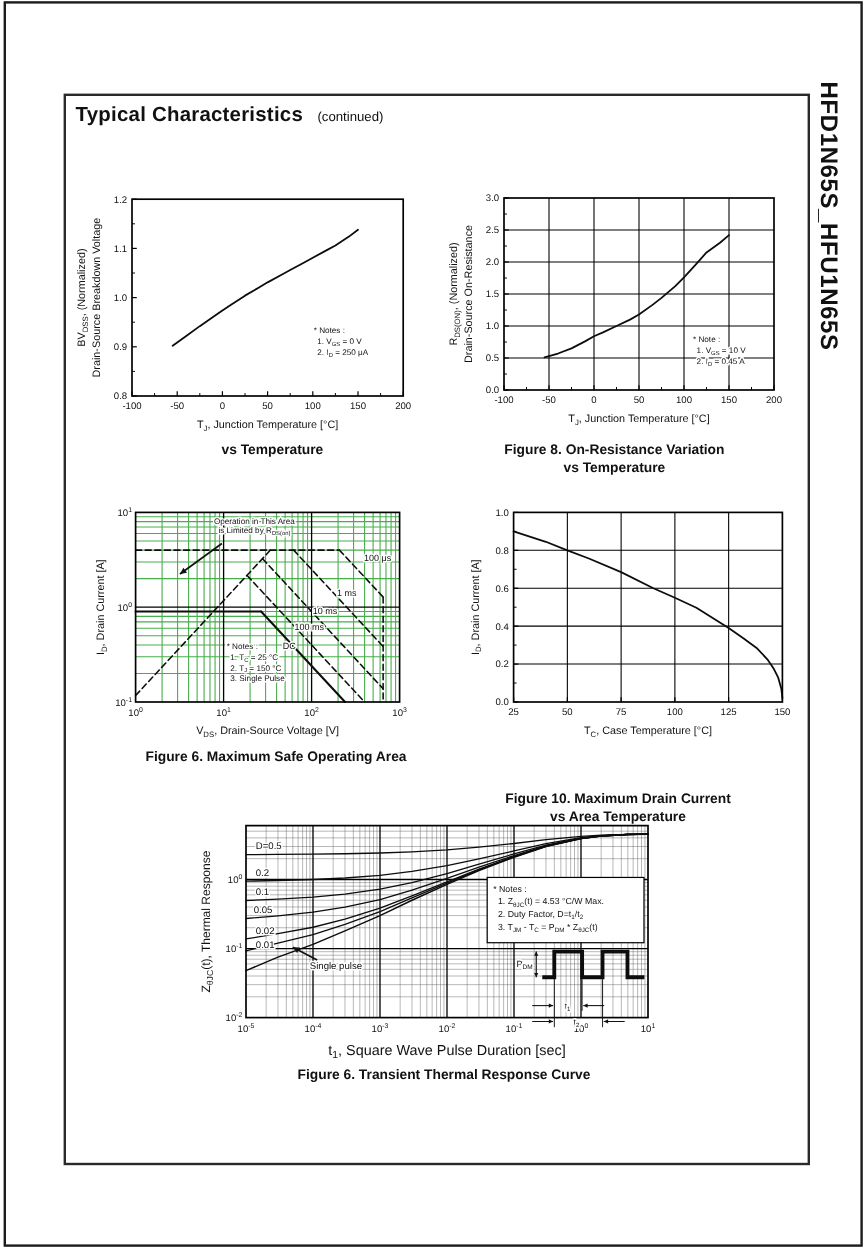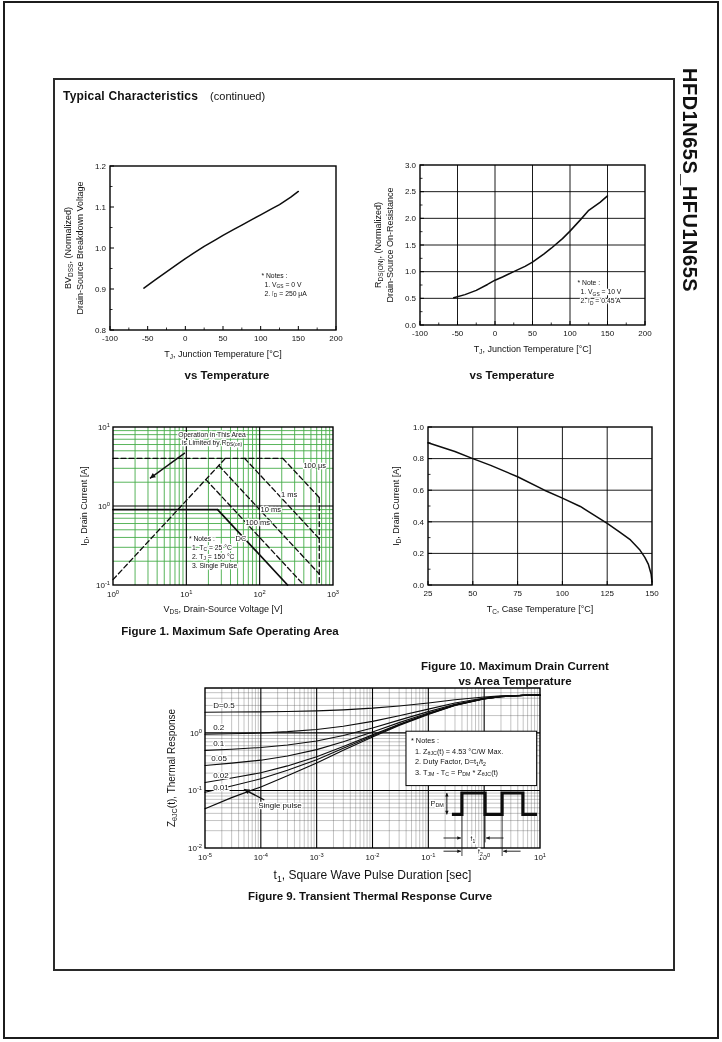--- a/index.html
+++ b/index.html
@@ -5,21 +5,21 @@
   html,body{margin:0;padding:0;}
   body{
     width:722px;height:1042px;position:relative;background:#ffffff;
     font-family:"Liberation Sans", sans-serif;color:#111;overflow:hidden;
   }
   .outer-border{position:absolute;left:3px;top:1px;width:716px;height:1038px;
     border:2px solid #1c1c1c;box-sizing:border-box;}
   .content-box{position:absolute;left:53px;top:78px;width:622px;height:893px;
     border:2px solid #2a2a2a;box-sizing:border-box;background:#fff;}
   .title-row{position:absolute;left:63px;top:86px;white-space:nowrap;}
-  .main-title{font-size:12px;font-weight:bold;letter-spacing:.2px;}
+  .main-title{font-size:17px;font-weight:bold;letter-spacing:.2px;}
   .title-cont{font-size:11px;font-weight:normal;margin-left:12px;}
   .side-label{position:absolute;left:678px;top:68px;writing-mode:vertical-rl;
     font-size:20px;font-weight:bold;white-space:nowrap;letter-spacing:.5px;}
   .chart{position:absolute;}
   .cap{position:absolute;text-align:center;font-weight:bold;font-size:11.5px;
     line-height:15px;color:#111;}
 </style>
 </head>
 <body>
 
@@ -386,25 +386,26 @@
         <polygon points="340.15,179.2 343.75178840941066,177.46013786355508 343.75178840941066,180.9398621364449" fill="#111"></polygon>
         <text x="317.37" y="182.08" font-size="7" text-anchor="middle" fill="#111" stroke="#fff" stroke-width="2.4" paint-order="stroke"><tspan dy="0" font-size="7">t</tspan><tspan dy="1.68" font-size="5.04">2</tspan></text>
         <text x="209.5" y="207" font-size="12" text-anchor="middle" fill="#111"><tspan dy="0" font-size="12">t</tspan><tspan dy="2.88" font-size="8.64">1</tspan><tspan dy="-2.88" font-size="12">, Square Wave Pulse Duration [sec]</tspan></text>
         <text x="12" y="96" font-size="10" text-anchor="middle" fill="#111" transform="rotate(-90 12 96)"><tspan dy="0" font-size="10">Z</tspan><tspan dy="2.4" font-size="7.199999999999999">θJC</tspan><tspan dy="-2.4" font-size="10">(t), Thermal Response</tspan></text>
       </svg></div>
 
   <div class="cap" style="left:77px;top:368px;width:300px;">
     <div>vs Temperature</div>
   </div>
   <div class="cap" style="left:362px;top:368px;width:300px;">
+    <div>Figure 8. On-Resistance Variation</div>
     <div>vs Temperature</div>
   </div>
   <div class="cap" style="left:80px;top:624px;width:300px;">
-    <div>Figure 1. Maximum Safe Operating Area</div>
+    <div>Figure 6. Maximum Safe Operating Area</div>
   </div>
   <div class="cap" style="left:365px;top:659px;width:300px;">
     <div>Figure 10. Maximum Drain Current</div>
     <div>vs Area Temperature</div>
   </div>
   <div class="cap" style="left:220px;top:889px;width:300px;">
-    <div>Figure 9. Transient Thermal Response Curve</div>
+    <div>Figure 6. Transient Thermal Response Curve</div>
   </div>
 </div>
 
 </body></html>

